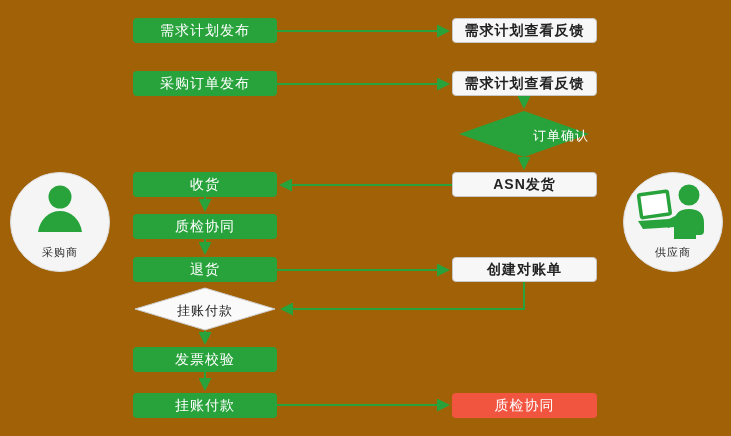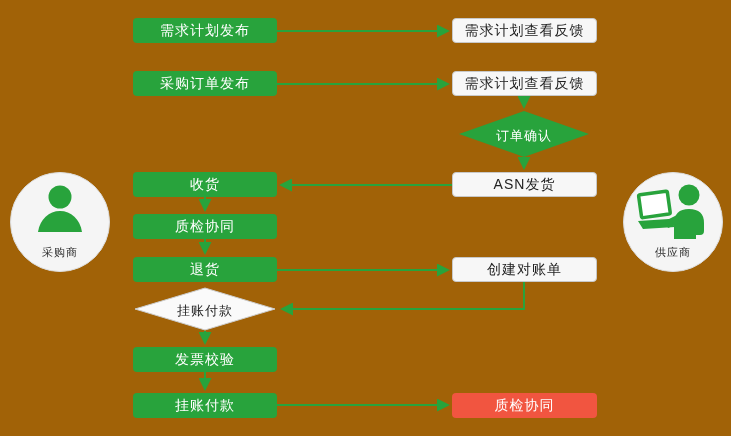--- a/index.html
+++ b/index.html
@@ -7,26 +7,26 @@
     position:relative;width:731px;height:436px;background:#a16207;overflow:hidden;
     font-family:"Liberation Sans","DejaVu Sans",sans-serif;
     padding-left:15px;
   }
   .wires{position:absolute;left:0;top:0;width:731px;height:436px;}
   .node{
     position:absolute;height:25px;line-height:25px;text-align:center;
     font-size:14px;border-radius:4px;box-sizing:border-box;letter-spacing:1px;
   }
   .node.green{background:#28a33c;color:#ffffff;}
-  .node.light{background:#f7f7f7;color:#222222;border:1px solid #c8c8c8;line-height:23px;}
+  .node.light{background:#f7f7f7;color:#222222;border:1px solid #c8c8c8;line-height:23px;font-weight:bold;}
   .node.red{background:#f15540;color:#ffffff;}
   .dlabel{
     position:absolute;text-align:center;font-size:13px;letter-spacing:1px;
   }
-  .dlabel.on-green{color:#ffffff;}
+  .dlabel.on-green{color:#ffffff;text-align:right;}
   .dlabel.on-light{color:#222222;}
   .actor{
     position:absolute;width:100px;height:100px;border-radius:50%;
     background:#f5f5f5;border:1px solid #dddddd;box-sizing:border-box;
   }
   .actor .icon{position:absolute;left:50%;transform:translateX(-50%);}
   .actor .actor-label{
     position:absolute;left:0;right:0;bottom:11px;text-align:center;
     font-size:11px;color:#2b2b2b;letter-spacing:1px;
   }

